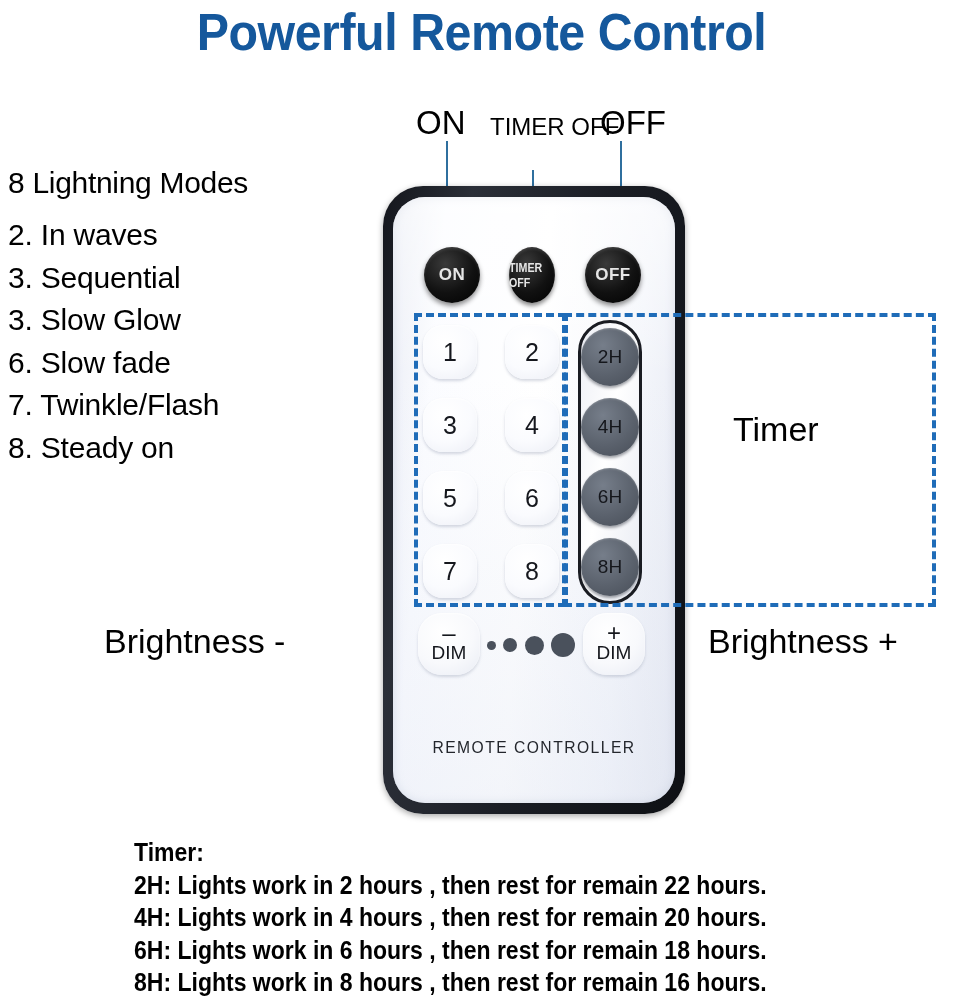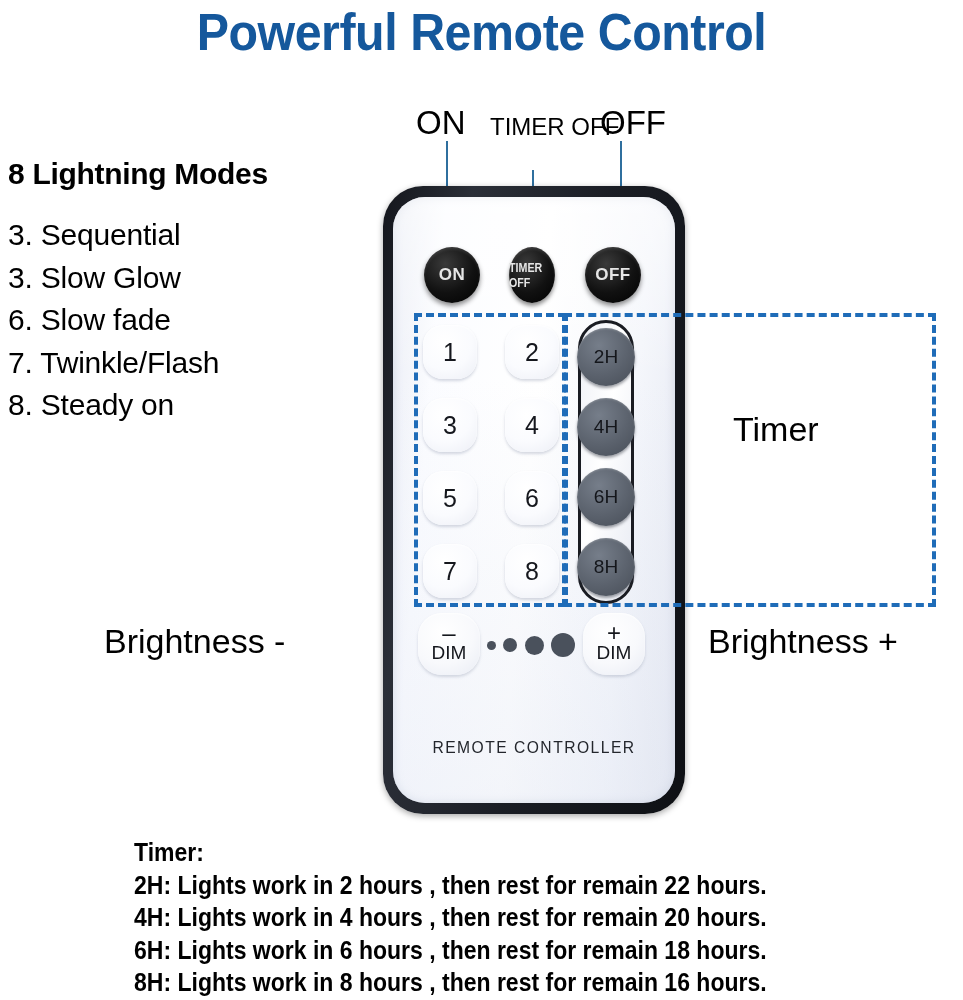--- a/index.html
+++ b/index.html
@@ -26,23 +26,23 @@
     font-weight: bold;
     color: #15589c;
     letter-spacing: -0.5px;
     transform: scaleX(0.93);
     transform-origin: center top;
     white-space: nowrap;
   }
 
   
   #modes-heading {
-    left: 8px; top: 157px;
+    left: 8px; top: 166px;
     font-size: 30px;
-    font-weight: bold;
+    font-weight: normal;
     letter-spacing: -0.3px;
     white-space: nowrap;
   }
   #modes-list {
     left: 8px; top: 214px;
     width: 360px;
   }
   .mode-row {
     font-size: 30px;
     line-height: 42.5px;
@@ -139,21 +139,21 @@
     display: grid;
     grid-template-columns: 54px 54px;
     grid-template-rows: repeat(4, 54px);
     column-gap: 28px;
     row-gap: 19px;
   }
 
   
   #timer-col {
     left: 578px; top: 320px;
-    width: 56px; height: 284px;
+    width: 64px; height: 284px;
     border: 3px solid #1a1c22;
     border-radius: 36px;
     background: linear-gradient(100deg,#eef0f6,#ffffff 45%,#e8ebf3);
     box-sizing: border-box;
     display: flex;
     flex-direction: column;
     align-items: center;
     justify-content: space-between;
     padding: 5px 6px;
   }
@@ -216,20 +216,21 @@
     transform-origin: left center;
   }
 </style>
 </head>
 <body>
 
 <div class="abs" id="page-title">Powerful Remote Control</div>
 
 <div class="abs" id="modes-heading">8 Lightning Modes</div>
 <div class="abs" id="modes-list">
+  <div class="mode-row">2. In waves</div>
   <div class="mode-row">3. Sequential</div>
   <div class="mode-row">3. Slow Glow</div>
   <div class="mode-row">6. Slow fade</div>
   <div class="mode-row">7. Twinkle/Flash</div>
   <div class="mode-row">8. Steady on</div>
 </div>
 
 <div class="abs callout" id="label-on">ON</div>
 <div class="abs callout" id="label-timeroff">TIMER OFF</div>
 <div class="abs callout" id="label-off">OFF</div>

